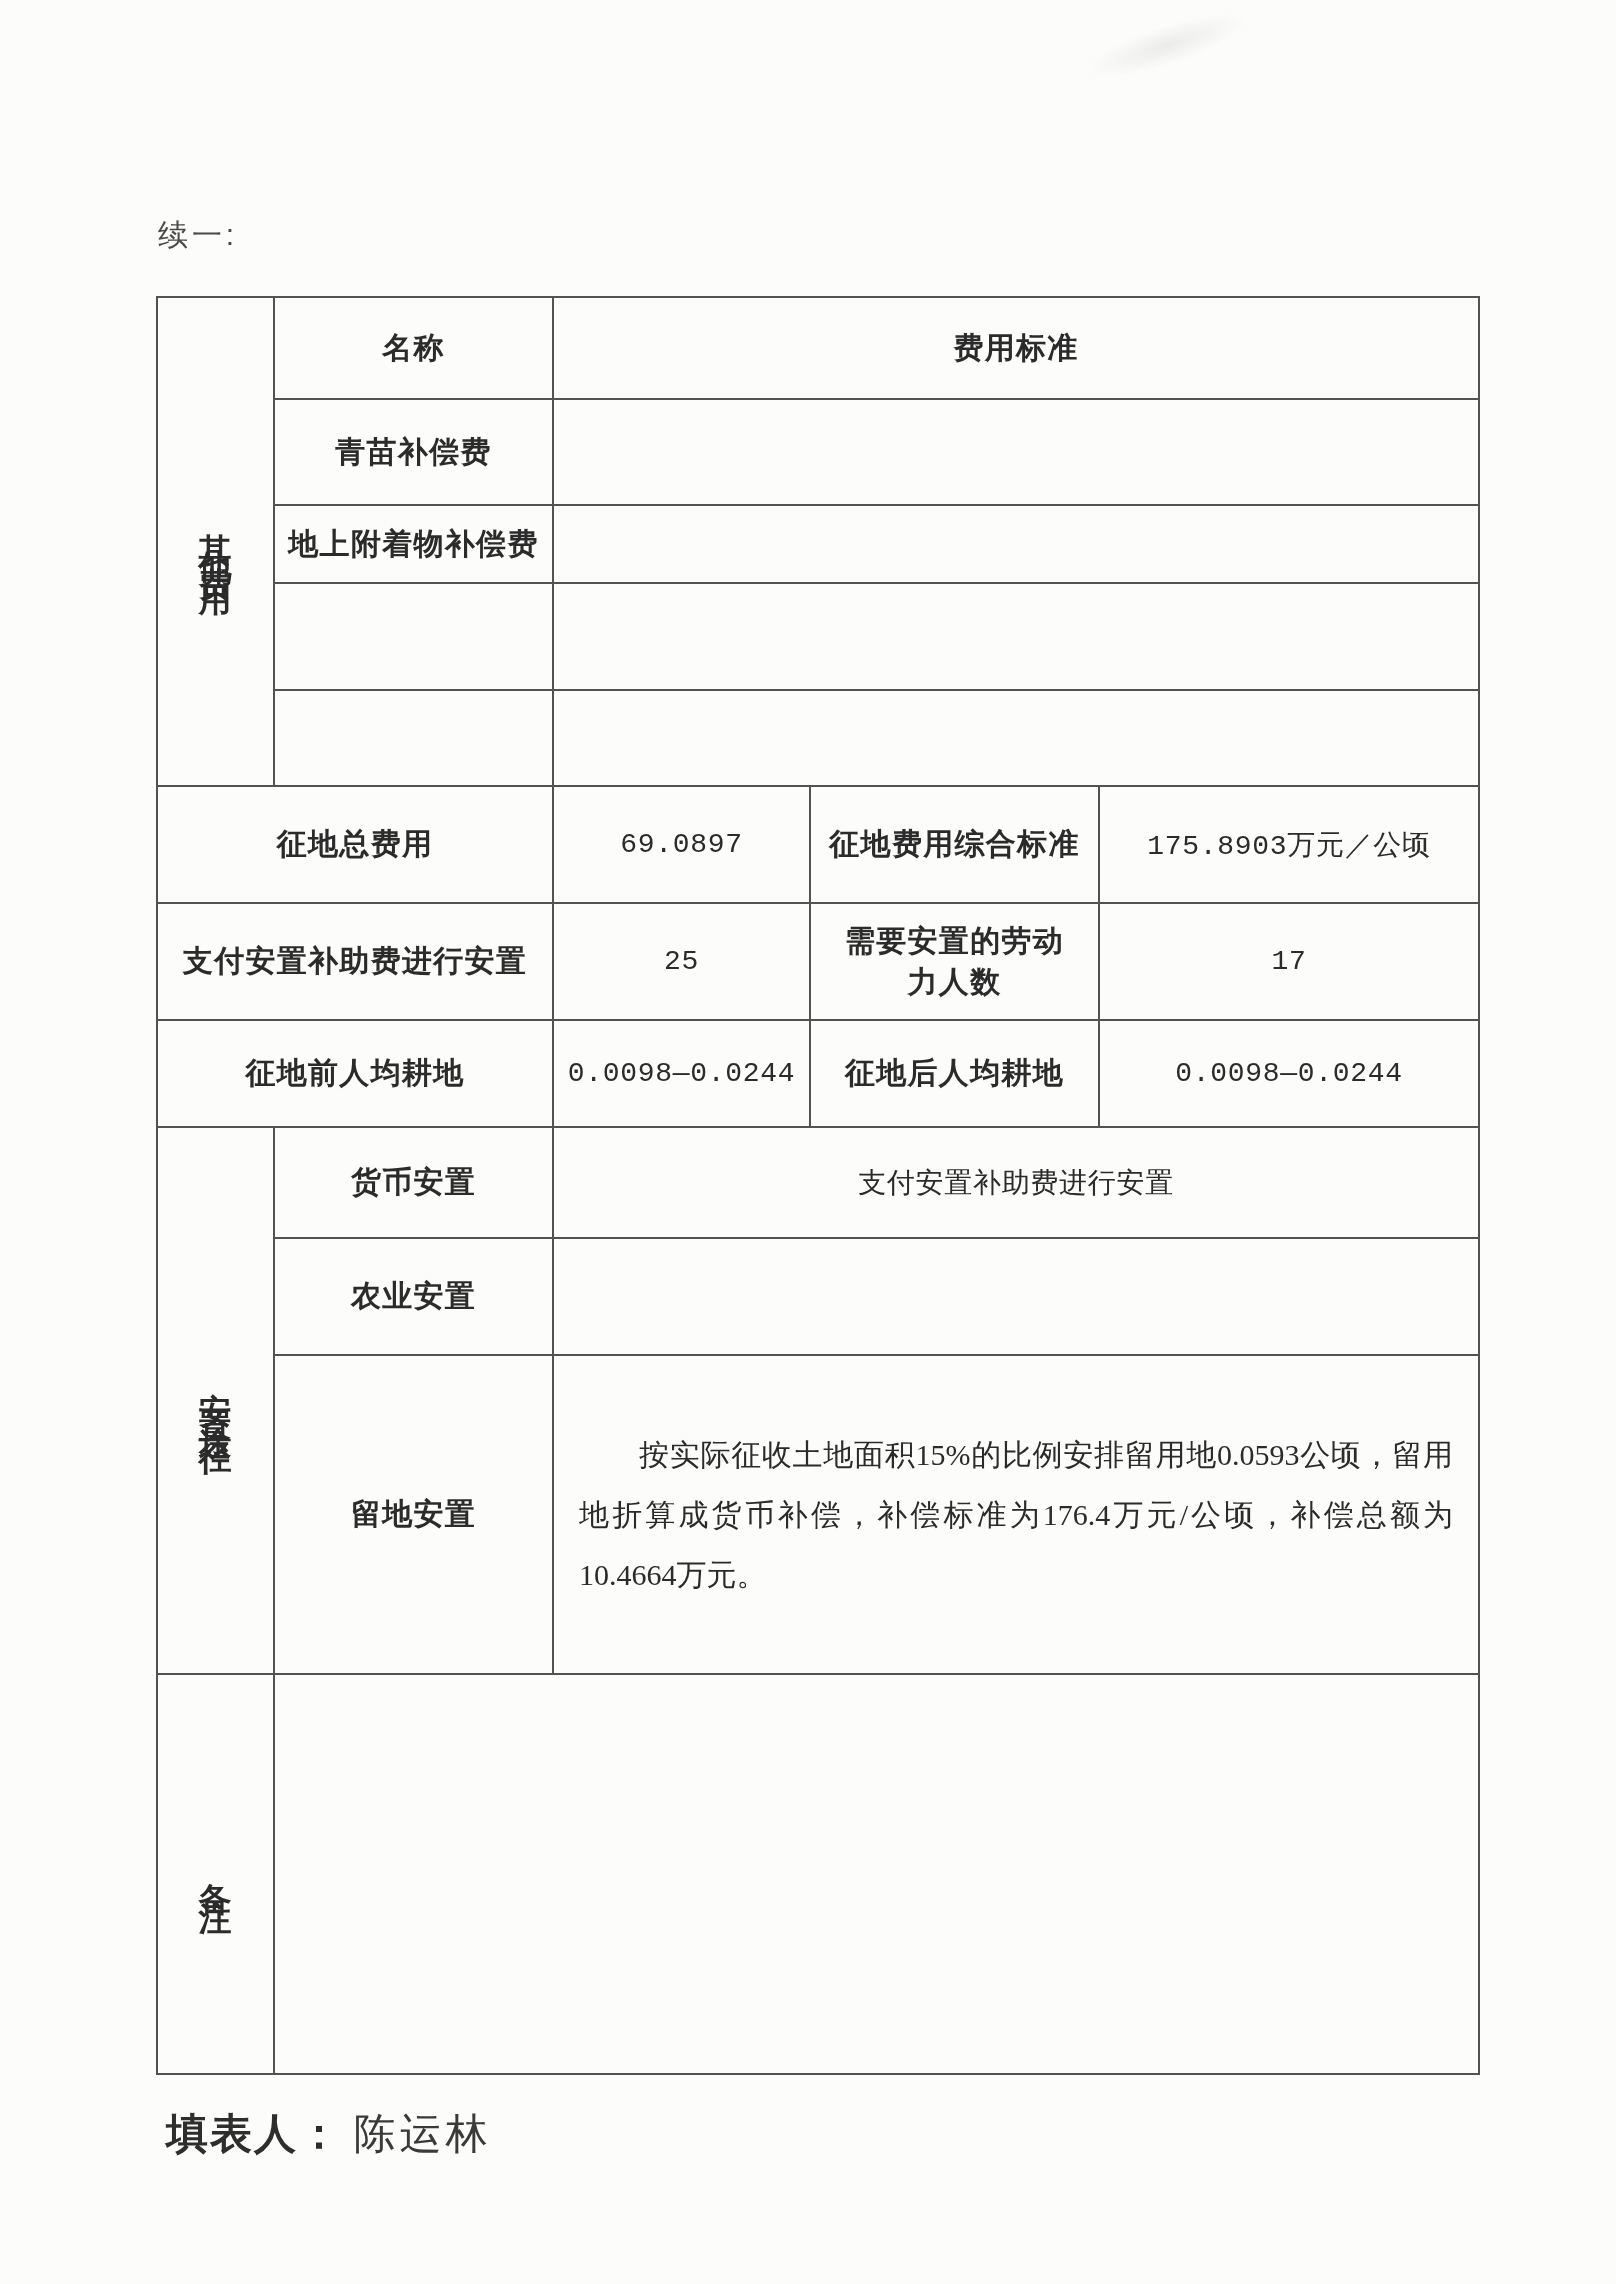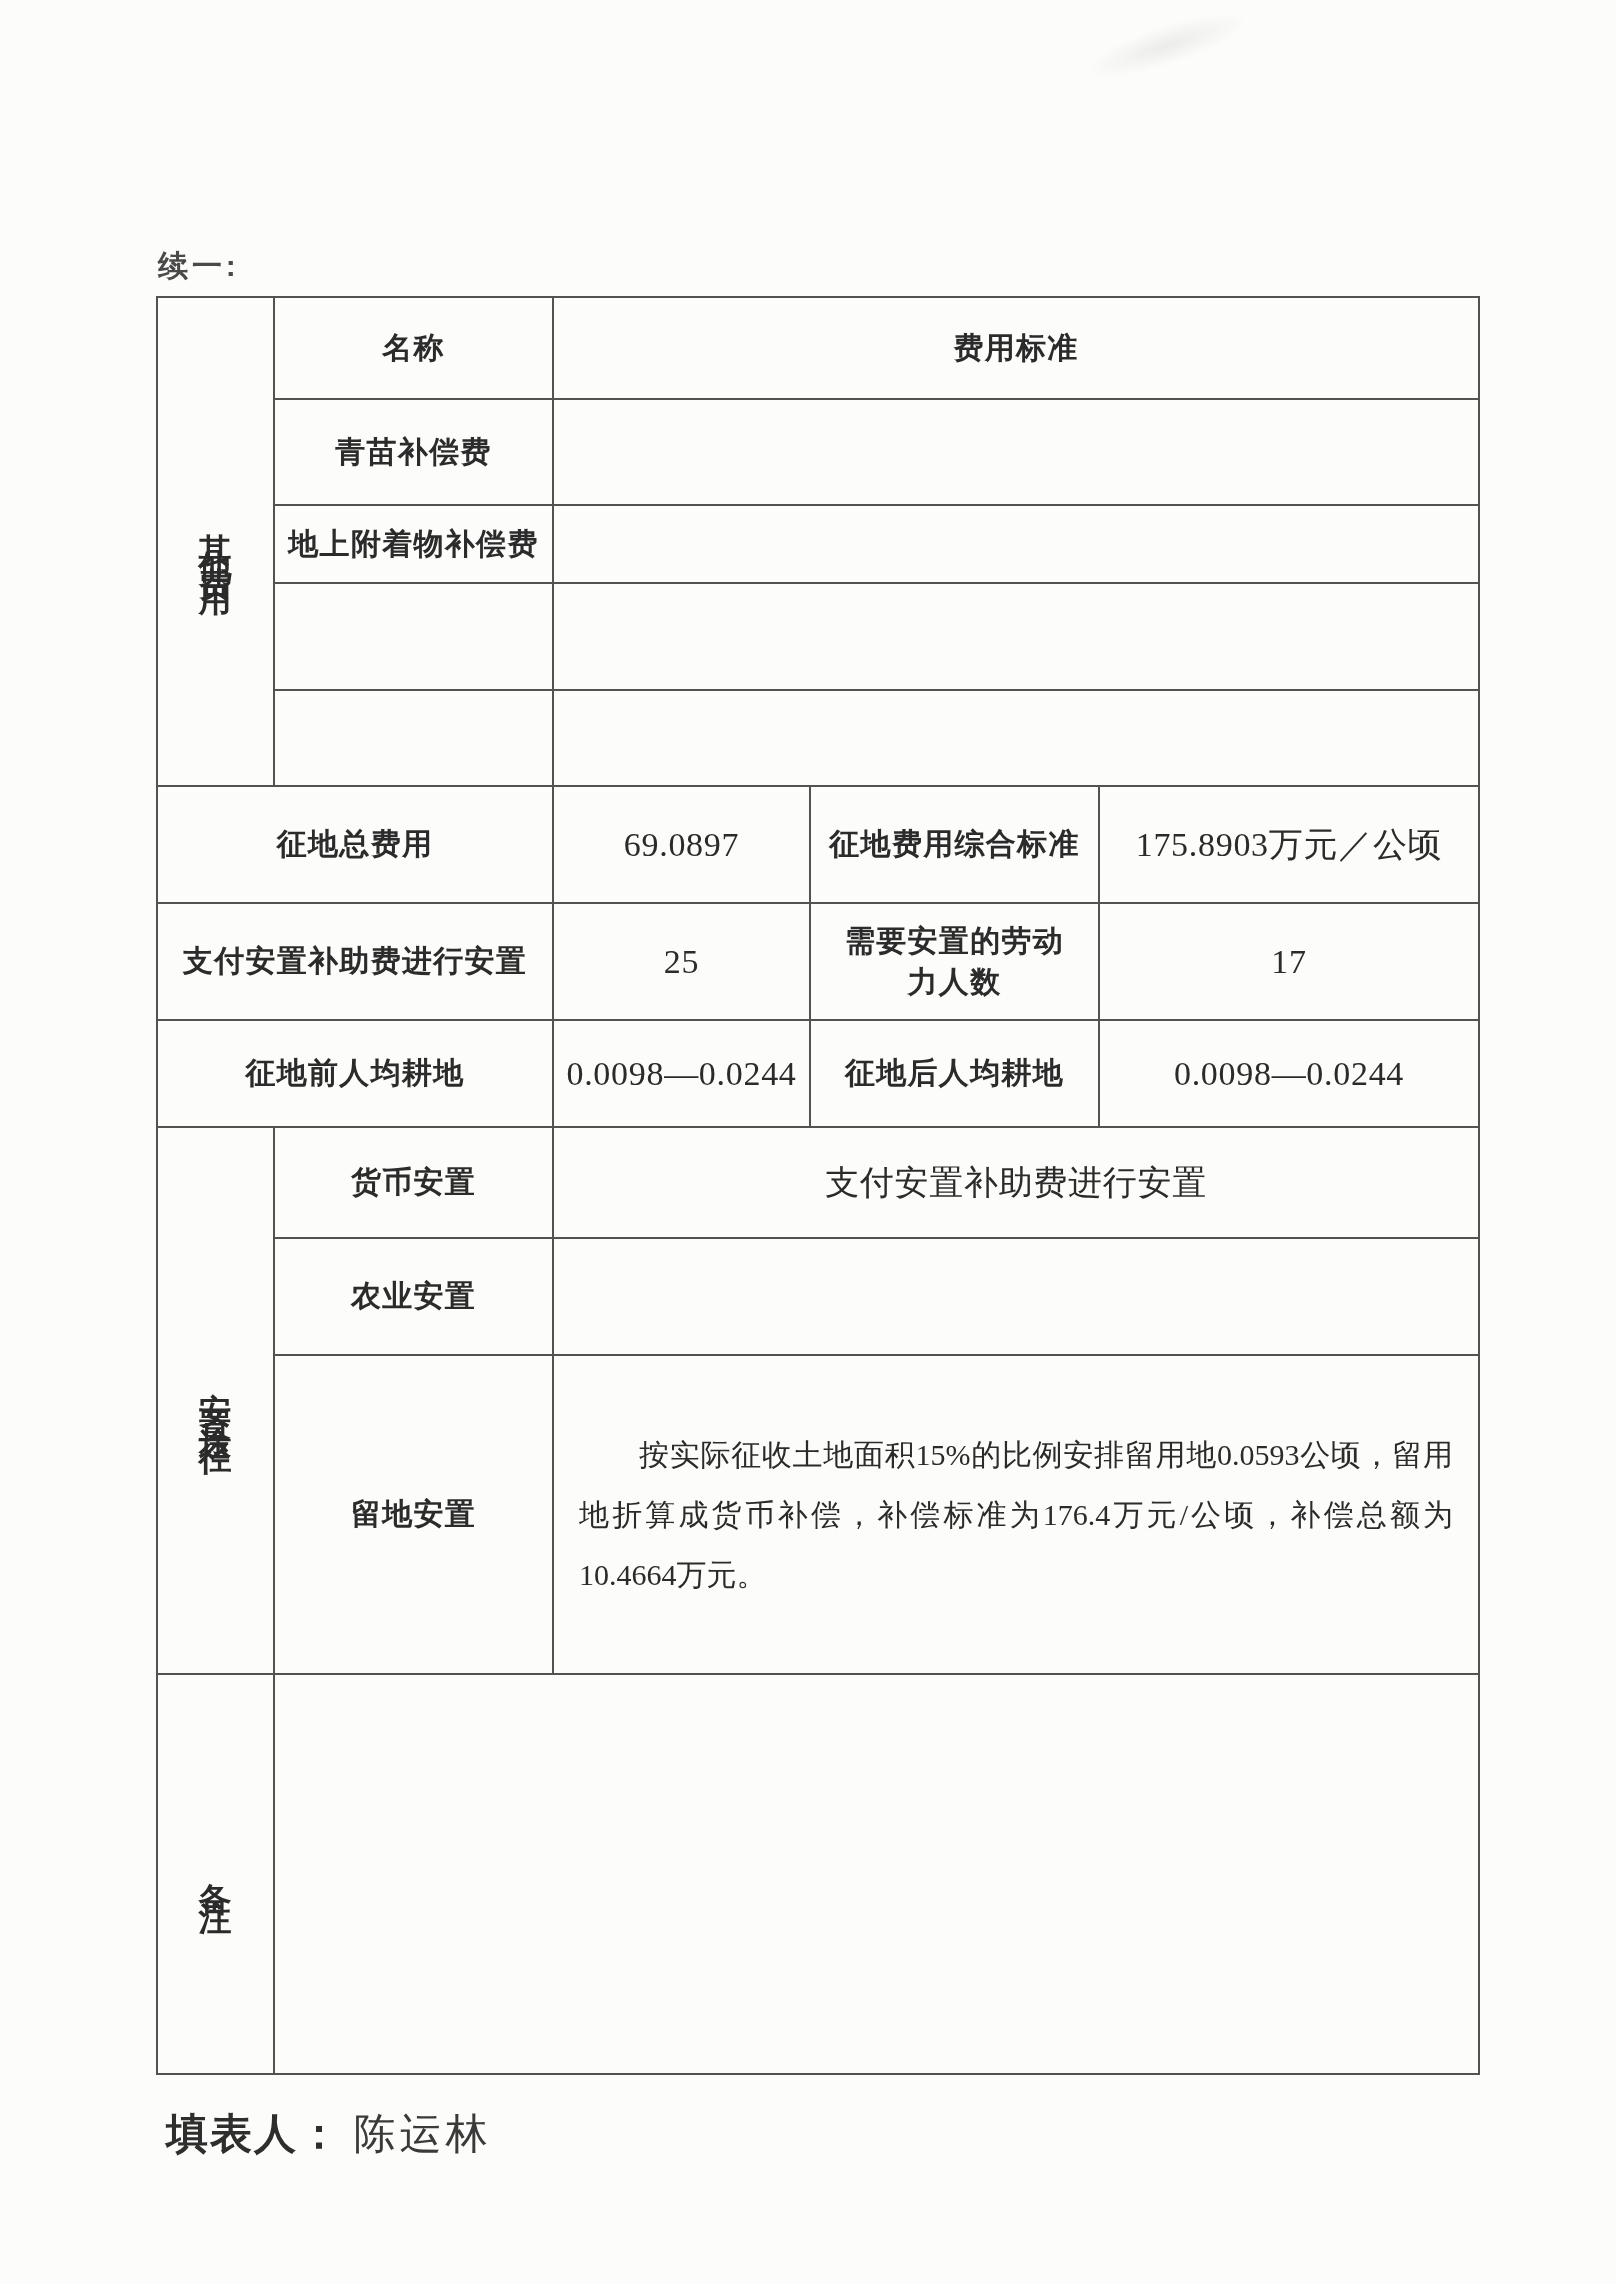--- a/index.html
+++ b/index.html
@@ -7,22 +7,22 @@
     width:1616px;height:2284px;
     background:#f6f6f4;
     font-family:"Liberation Sans", sans-serif;
     position:relative;
   }
   .page{
     position:absolute;inset:0;
     background:#fcfcfa;
   }
   .continuation{
-    position:absolute;left:158px;top:246px;
-    font-size:30px;color:#4a4a4a;font-weight:700;
+    position:absolute;left:158px;top:215px;
+    font-size:30px;color:#4a4a4a;font-weight:400;
     letter-spacing:3.9px;
   }
   table.form{
     position:absolute;left:156px;top:296px;
     width:1323px;
     border-collapse:collapse;
     table-layout:fixed;
   }
   table.form td{
     border:2px solid #525252;
@@ -32,23 +32,23 @@
     color:#2b2b2b;
     overflow:hidden;
   }
   table.form{border:2.6px solid #4c4c4c;}
   td.lbl{
     font-weight:bold;
     font-size:30px;
     letter-spacing:1.3px;
   }
   td.val{
-    font-family:Liberation Serif, serif;
+    font-family:Liberation Mono, monospace;
     font-weight:normal;
-    font-size:34px;
+    font-size:28px;
     color:#3a3a3a;
     letter-spacing:0.7px;
     margin-top:8px;
   }
   td.group-cell{padding:0;}
   .vlabel{
     display:inline-block;
     writing-mode:vertical-rl;
     text-orientation:upright;
     font-weight:bold;

